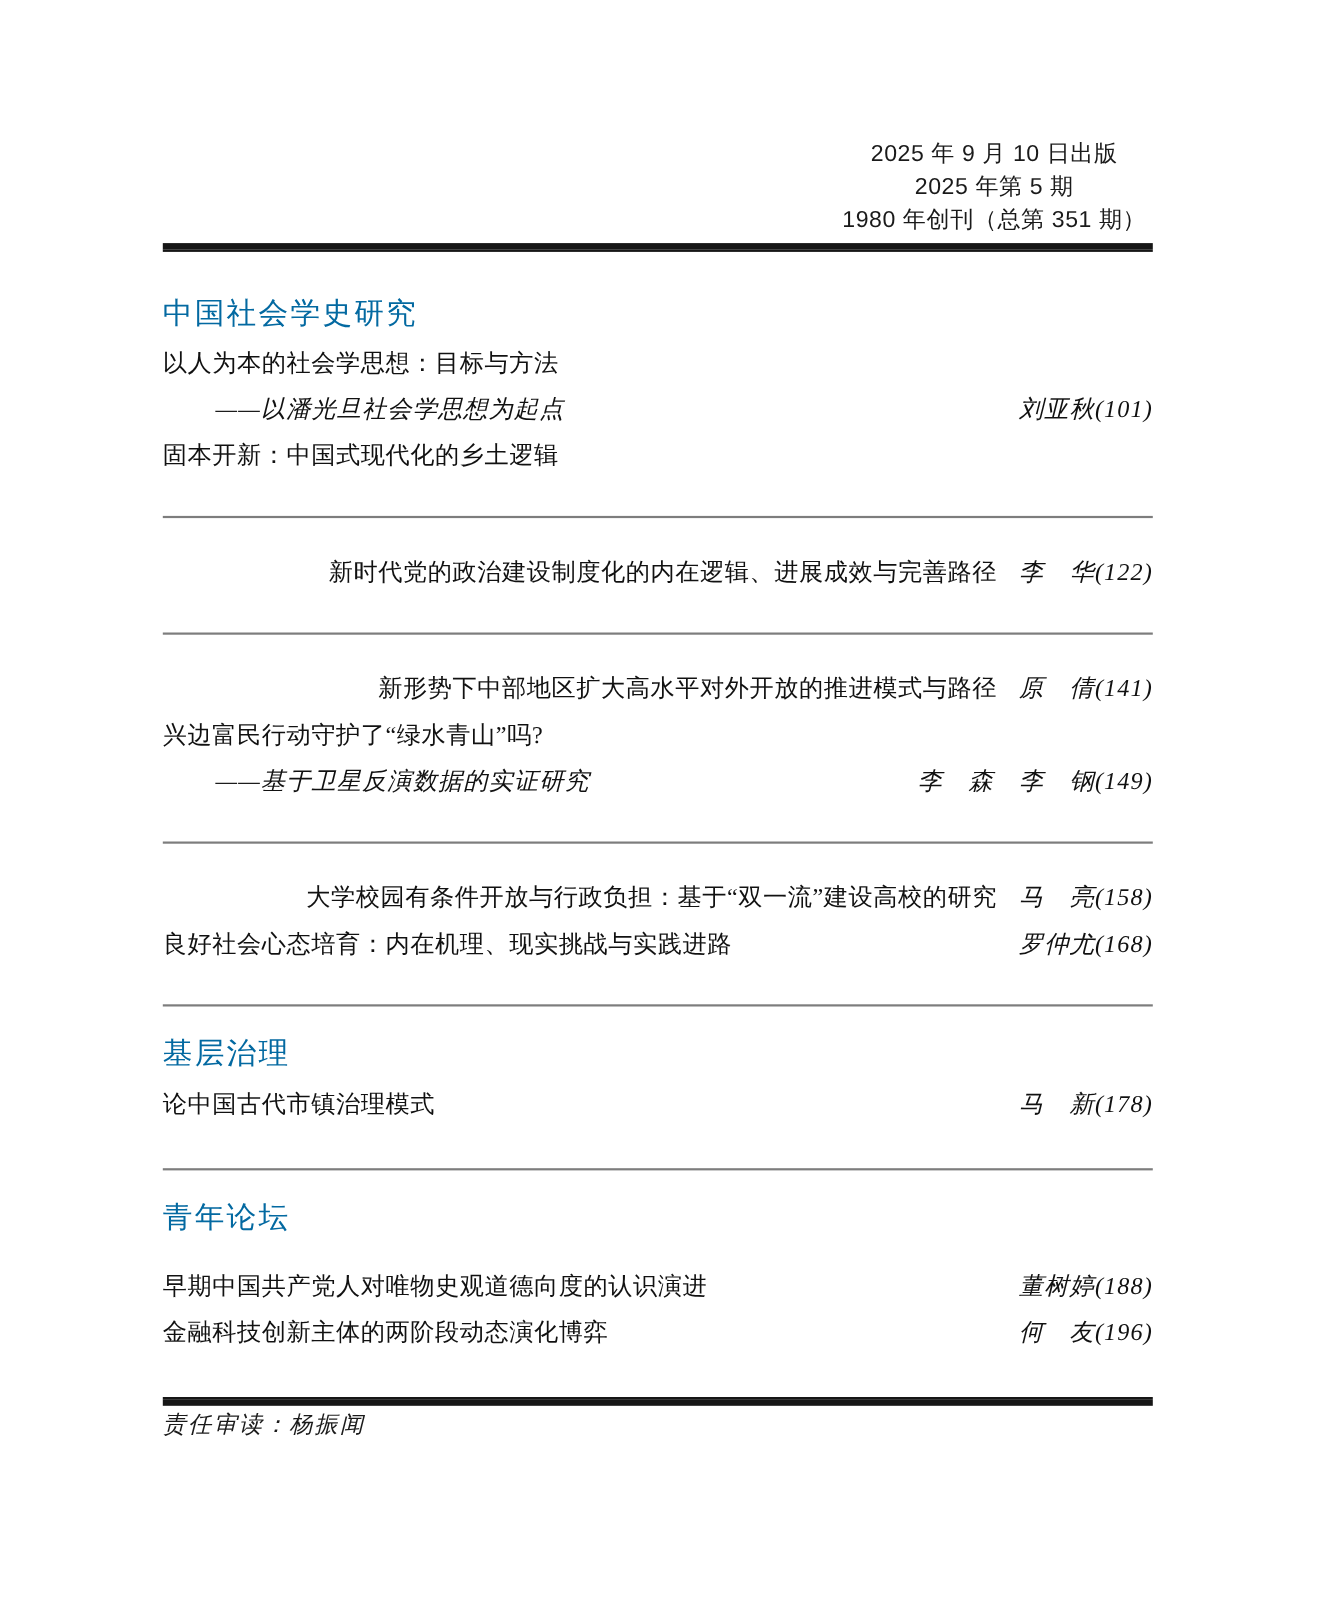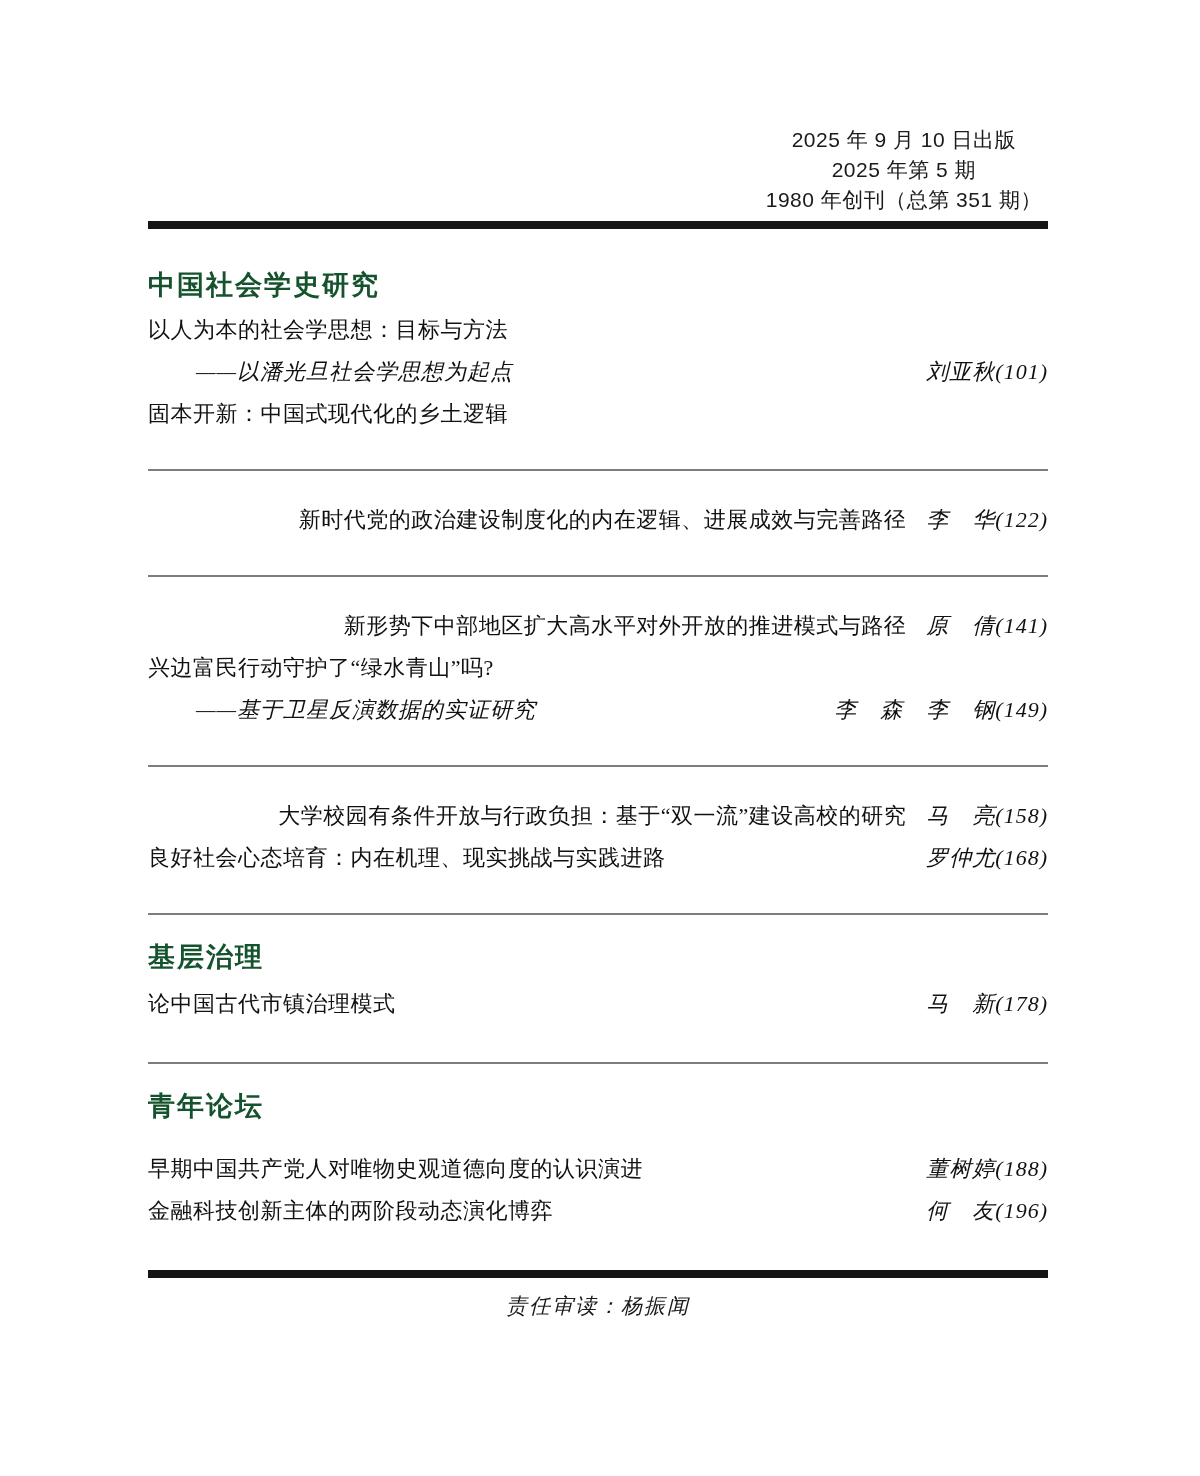--- a/index.html
+++ b/index.html
@@ -40,25 +40,25 @@
   }
   
   .rule-bottom {
     margin-top: 38px;
     height: 5px;
     border-top: 2px solid #161616;
     border-bottom: 6px solid #161616;
   }
   .section-heading {
     font-family: "Liberation Sans", "DejaVu Sans", sans-serif;
-    font-weight: bold;
+    font-weight: normal;
     font-size: 27px;
     line-height: 32px;
     letter-spacing: 2px;
-    color: #14532d;
+    color: #0369a1;
   }
   .sh-first { margin-top: 40px; }
   .sh-mid   { margin-top: 26px; }
   .row {
     display: flex;
     justify-content: space-between;
     align-items: center;
     height: 42px;
     font-size: 22px;
   }
@@ -84,22 +84,22 @@
   .after-heading { margin-top: 8px; }
   .after-divider { margin-top: 28px; justify-content: flex-end; }
   .divider {
     border: none;
     border-top: 2px solid #7d7d7d;
     margin-top: 34px;
     width: 100%;
   }
   .divider.d5 { margin-top: 37px; }
   .footer {
-    margin-top: 14px;
-    text-align: center;
+    margin-top: 3px;
+    text-align: left;
     font-family: "Liberation Serif", "DejaVu Serif", serif;
     font-style: italic;
     font-size: 21px;
     letter-spacing: 2px;
     color: #1a1a1a;
   }
 </style>
 </head>
 <body>
 

